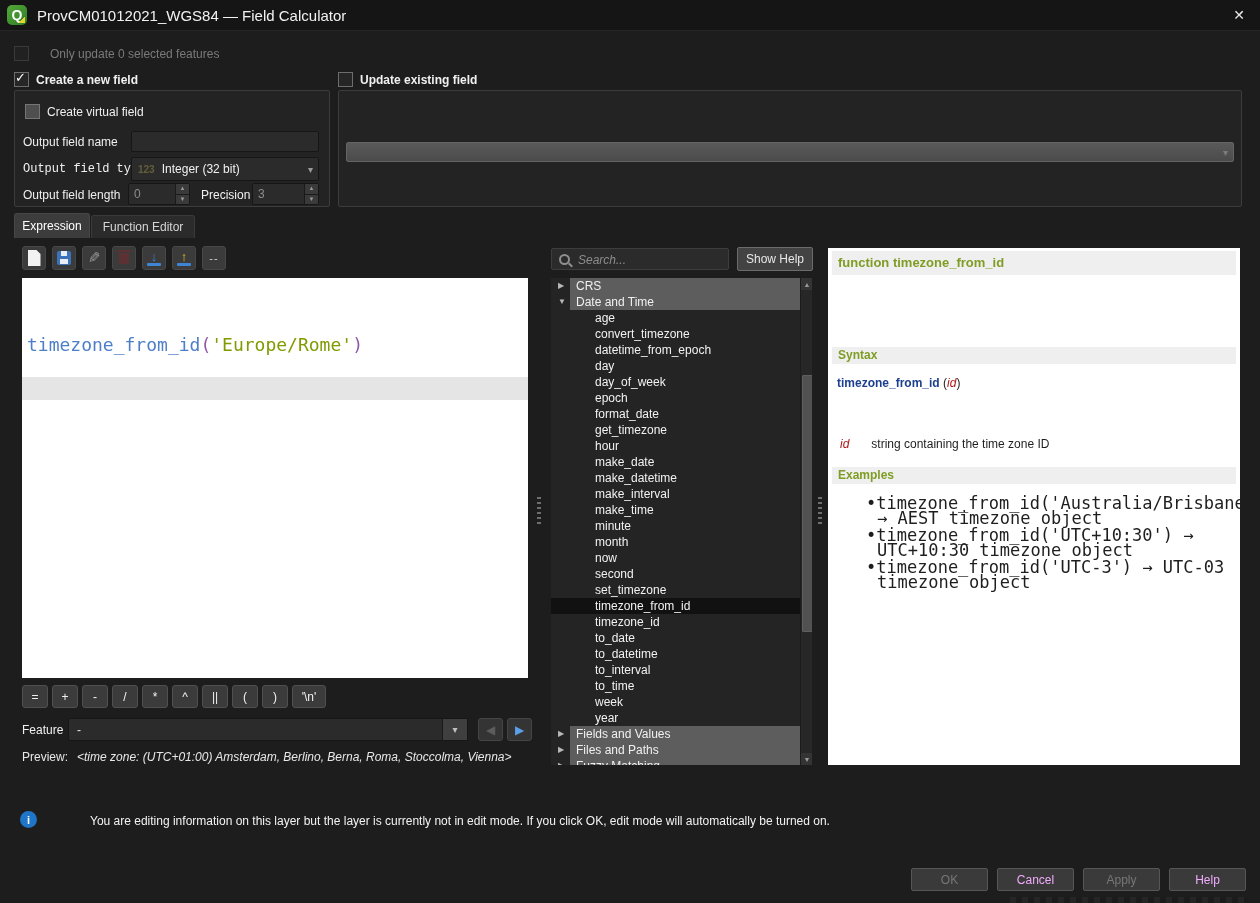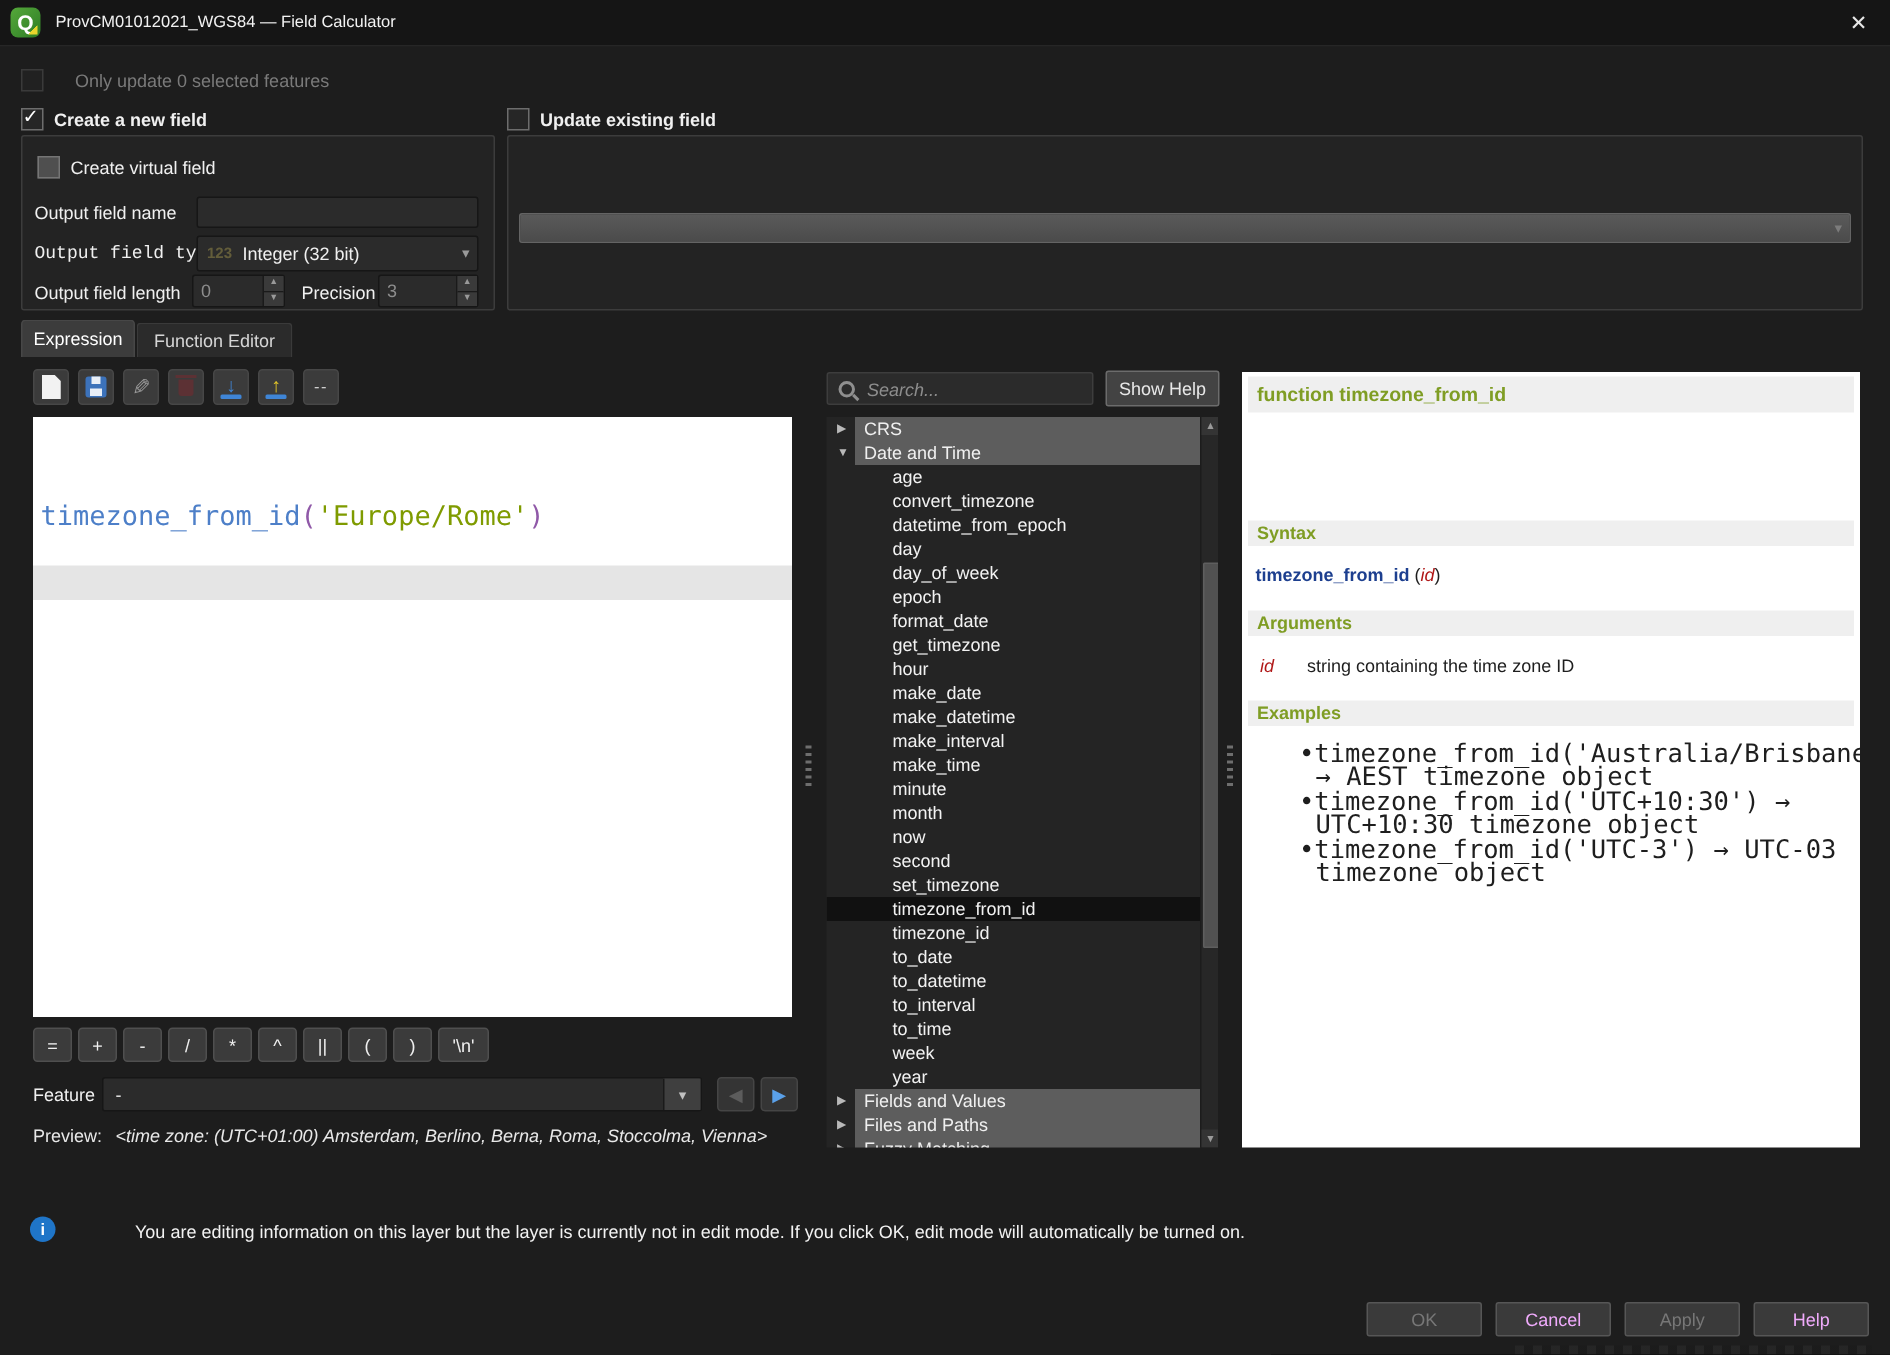--- a/index.html
+++ b/index.html
@@ -6,21 +6,21 @@
   .screen{position:relative;width:1260px;height:903px;background:#1d1d1d;overflow:hidden;
     font-family:"Liberation Sans",sans-serif;font-size:12px;color:#f0f0f0;}
   
   .titlebar{position:absolute;left:0;top:0;width:1260px;height:30px;background:#151515;
     border-bottom:1px solid #262626;display:flex;align-items:center;}
   .qgis-logo{width:20px;height:20px;margin-left:7px;border-radius:5px;
     background:linear-gradient(135deg,#55a83a,#2e7d26);color:#fff;font-weight:bold;font-size:14px;
     display:flex;align-items:center;justify-content:center;position:relative;}
   .qgis-logo::after{content:"";position:absolute;right:2px;bottom:2px;width:6px;height:6px;
     background:linear-gradient(135deg,transparent 45%,#e8d52c 45%);}
-  .win-title{margin-left:10px;font-size:11px;color:#f2f2f2;}
+  .win-title{margin-left:10px;font-size:15px;color:#f2f2f2;}
   .win-close{position:absolute;right:12px;top:6px;width:18px;height:18px;color:#e8e8e8;
     font-size:14px;text-align:center;line-height:18px;cursor:default;}
   
   .chk{width:13px;height:13px;border:1px solid #6d6d6d;background:#262626;display:inline-block;
     position:relative;flex:none;}
   .chk .tick{position:absolute;left:0px;top:-3px;font-size:13px;color:#fff;font-style:normal;}
   .chk.disabled{border-color:#3a3a3a;background:#212121;}
   .chk.filled{background:#4f4f4f;border-color:#757575;}
   .cbrow{position:absolute;display:flex;align-items:center;gap:7px;height:15px;}
   .cbrow .lbl{white-space:nowrap;}
@@ -358,21 +358,20 @@
       <span class="sarrow down">▼</span>
     </div>
   </div>
 
   <div class="help">
     <div class="hband title">function timezone_from_id</div>
     <div class="hband sec" style="top:99px;">Syntax</div>
     <div class="hsyntax">
       <span class="fn-blue">timezone_from_id</span><span> (</span><span class="arg-red">id</span><span>)</span>
     </div>
-    <div class="hband sec" style="top:159px;">Arguments</div>
     <div class="hargrow">
       <span class="arg-red">id</span><span class="desc">string containing the time zone ID</span>
     </div>
     <div class="hband sec" style="top:219px;">Examples</div>
     <div class="hexamples" id="help-examples">
         <div class="ex">•timezone_from_id('Australia/Brisbane') → AEST timezone object</div>
         <div class="ex">•timezone_from_id('UTC+10:30') → UTC+10:30 timezone object</div>
         <div class="ex">•timezone_from_id('UTC-3') → UTC-03 timezone object</div>
       </div>
   </div>

